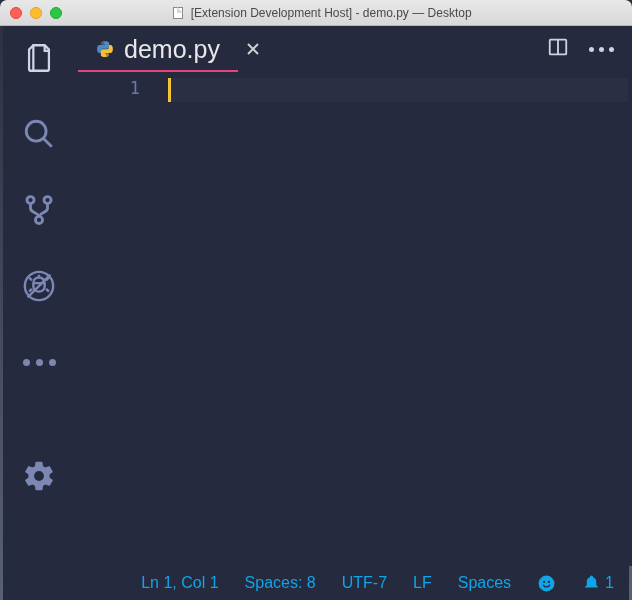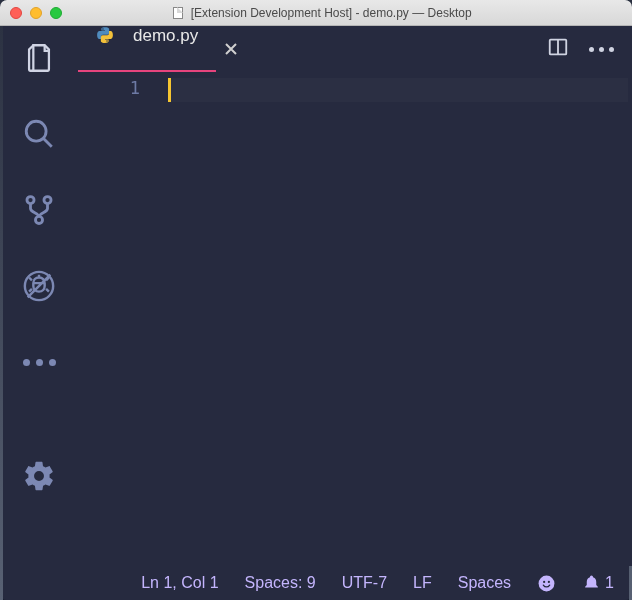--- a/index.html
+++ b/index.html
@@ -58,23 +58,23 @@
     .activity-item.active { color:#d0d4e4; }
     .activity-item svg { width: 34px; height: 34px; }
     .activity-bottom { margin-top: auto; margin-bottom: 70px; }
     .dots-icon { display:flex; gap:6px; }
     .dots-icon span{width:7px;height:7px;border-radius:50%;background:#7c88b3;}
 
     
     .editor-area { flex: 1; display: flex; flex-direction: column; min-width:0;}
     .tabbar { height: 46px; display: flex; align-items: stretch; background:#262a3f;}
     .tab {
-      display: flex; align-items: flex-start; gap: 19px;
+      display: flex; align-items: center; gap: 10px;
       padding: 0 18px;
-      color: #e8e8e8; font-size: 17px;
+      color: #e8e8e8; font-size: 25px;
       position: relative;
     }
     .tab .file-icon { width:18px;height:18px;}
     .tab-close { width:30px;display:flex;align-items:center;justify-content:center;color:#d0d0d0;cursor:pointer;}
     .tab-underline{position:absolute;left:0;right:0;bottom:0;height:2px;background:#e6447d;}
     .tabbar-actions{margin-left:auto;display:flex;align-items:center;gap:20px;padding-right:18px;color:#cfd3e1;}
     .tabbar-actions svg{width:22px;height:22px;}
     .more-dots{display:flex;gap:5px;}
     .more-dots span{width:5px;height:5px;border-radius:50%;background:#cfd3e1;}
 
@@ -83,21 +83,21 @@
     .gutter{width:90px;text-align:right;padding-right:28px;padding-top:6px;color:#6d7aa5;font-size:17px;font-family:Menlo,Consolas,monospace;}
     .code{flex:1;position:relative;}
     .current-line-bg{position:absolute;left:0;right:4px;top:6px;height:24px;background:rgba(255,255,255,0.025);}
     .cursor{position:absolute;left:0;top:6px;width:3px;height:24px;background:#f5c531;}
 
     
     .statusbar{
       height:34px; background:#262a3f;
       display:flex;align-items:center;justify-content:flex-end;
       gap:26px;padding:0 18px;
-      color:#c4b5fd;font-size:16px;
+      color:#0ea5e9;font-size:16px;
     }
     .status-item{cursor:pointer;display:flex;align-items:center;gap:4px;}
     .status-item svg{width:19px;height:19px;}
 
     
     .desktop-left,.desktop-right{position:fixed;top:0;bottom:0;width:3px;background:linear-gradient(#2a3040,#586173);}
     .desktop-left{left:0}.desktop-right{right:0}
   </style>
 </head>
 <body>
@@ -201,21 +201,21 @@
         <div class="code">
           <div class="current-line-bg"></div>
           <div class="cursor"></div>
         </div>
       </div>
     </div>
   </div>
 
   <div class="statusbar">
     <div class="status-item">Ln 1, Col 1</div>
-    <div class="status-item">Spaces: 9</div>
+    <div class="status-item">Spaces: 8</div>
     <div class="status-item">UTF-7</div>
     <div class="status-item">LF</div>
     <div class="status-item">Spaces</div>
     <div class="status-item">
       <svg viewBox="0 0 24 24" fill="currentColor">
           <circle cx="12" cy="12" r="10"></circle>
           <circle cx="9" cy="10" r="1.4" fill="#262a3f"></circle>
           <circle cx="15" cy="10" r="1.4" fill="#262a3f"></circle>
           <path d="M8 14c1 1.6 2.4 2.4 4 2.4s3-.8 4-2.4" stroke="#262a3f" stroke-width="1.6" fill="none" stroke-linecap="round"></path>
         </svg>

